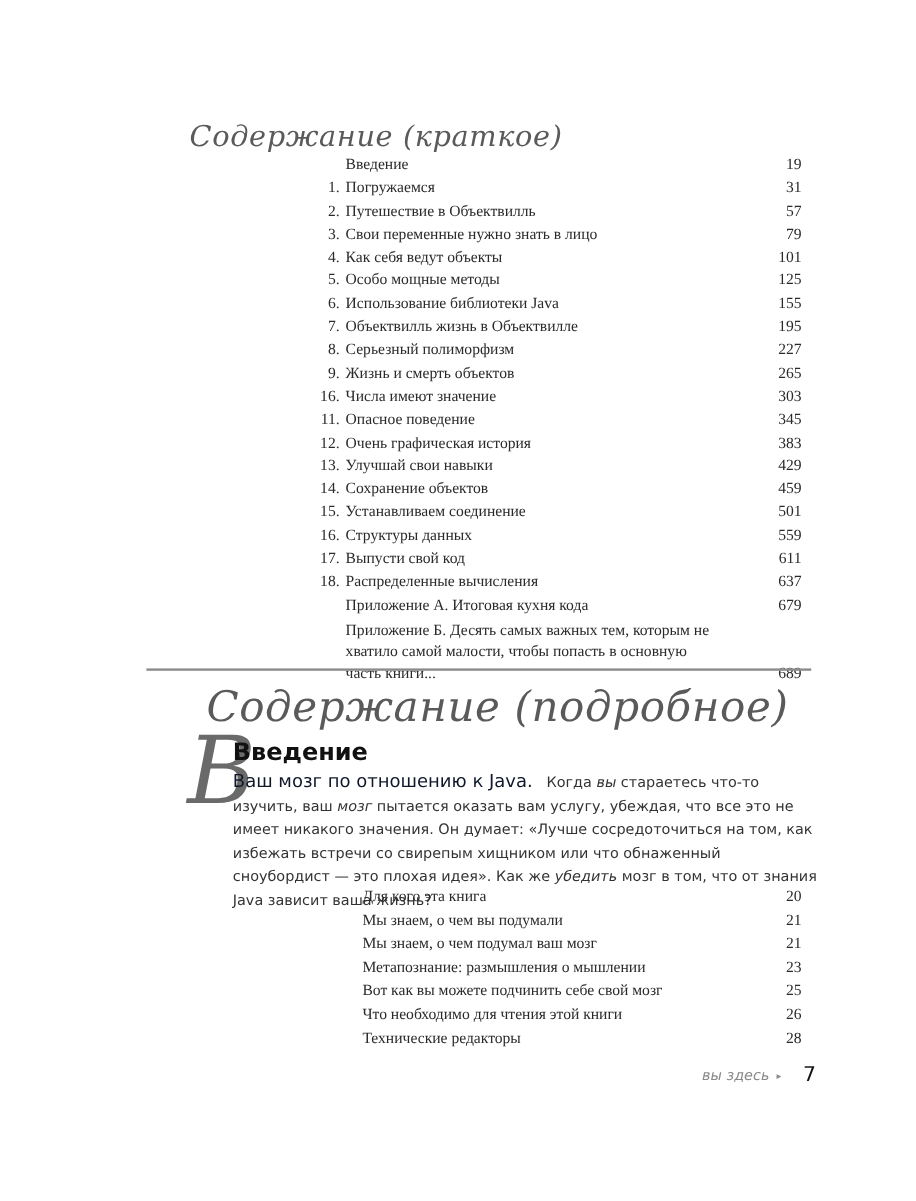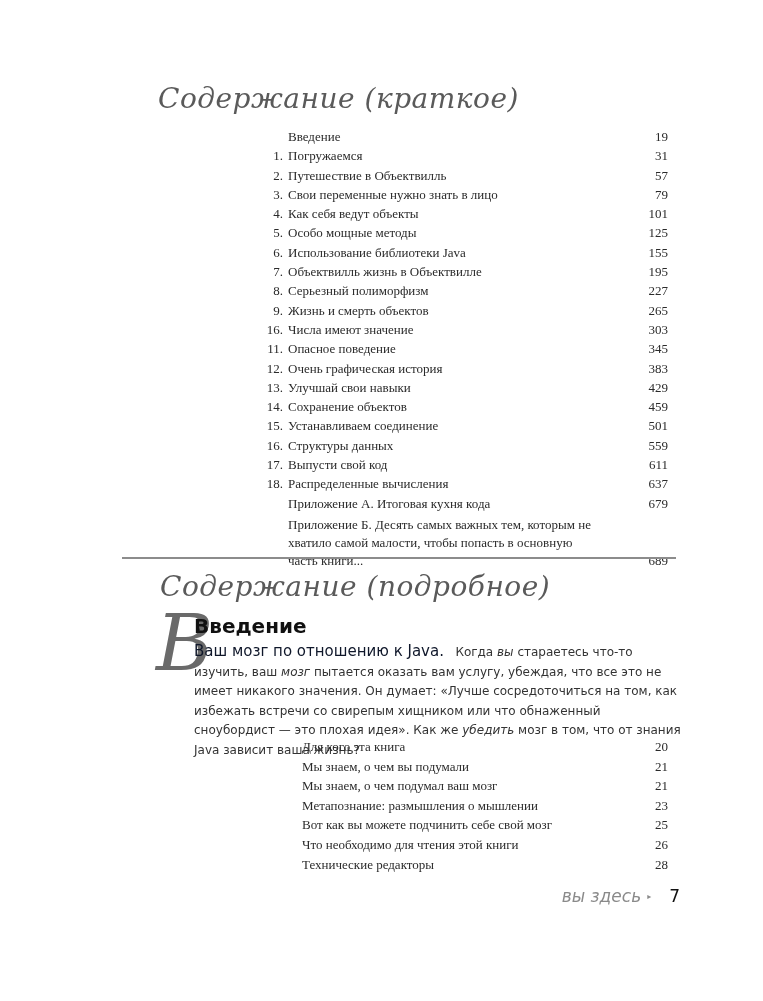--- a/index.html
+++ b/index.html
@@ -18,27 +18,27 @@
     .section-heading {
       position: absolute;
       font-family: "DejaVu Serif", serif;
       font-style: italic;
       color: #5a5a5a;
       letter-spacing: 0.5px;
       font-weight: normal;
     }
     #heading-brief {
       left: 158px;
-      top: 82px;
-      font-size: 28px;
+      top: 100px;
+      font-size: 24px;
     }
     #heading-detailed {
-      left: 160px;
+      left: 172px;
       top: 570px;
-      font-size: 28px;
+      font-size: 35px;
     }
     .toc-brief {
       position: absolute;
       left: 258px;
       top: 127px;
       width: 410px;
     }
     .toc-row {
       display: flex;
       align-items: flex-start;
@@ -123,21 +123,21 @@
       left: 560px;
       top: 886px;
       width: 120px;
       display: flex;
       align-items: center;
       justify-content: flex-end;
     }
     .footer-label {
       font-family: "DejaVu Sans", sans-serif;
       font-style: italic;
-      font-size: 17px;
+      font-size: 12px;
       color: #8a8a8a;
       margin-right: 6px;
     }
     .footer-arrow {
       font-size: 8px;
       color: #8a8a8a;
       margin-right: 18px;
     }
     .footer-page {
       font-family: "DejaVu Sans", sans-serif;

